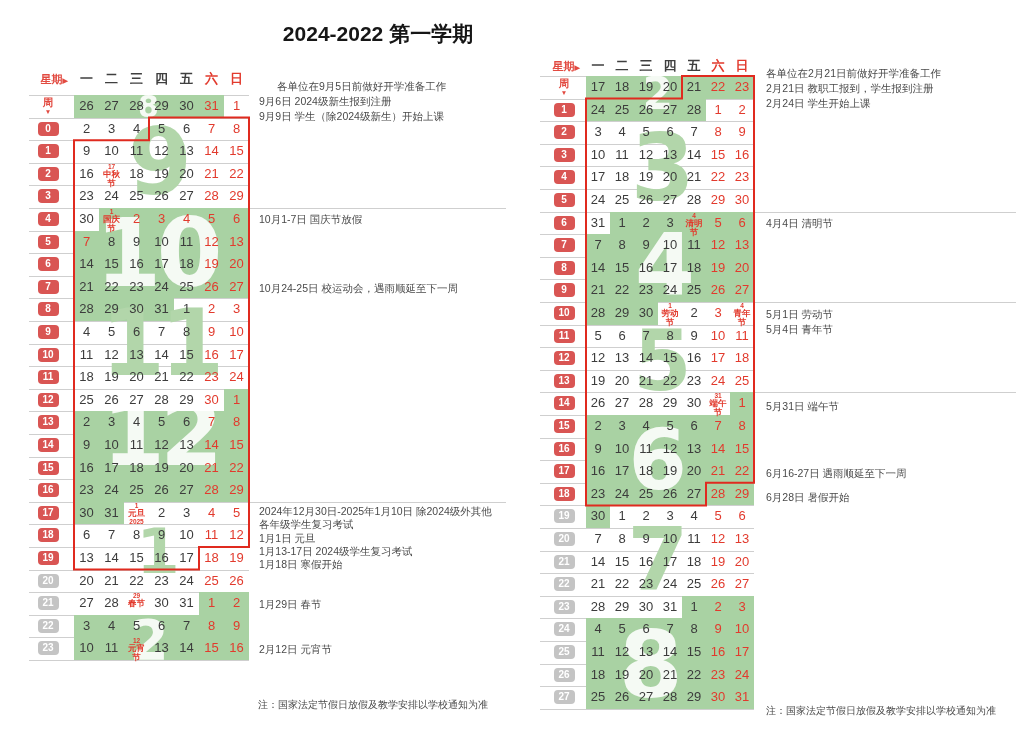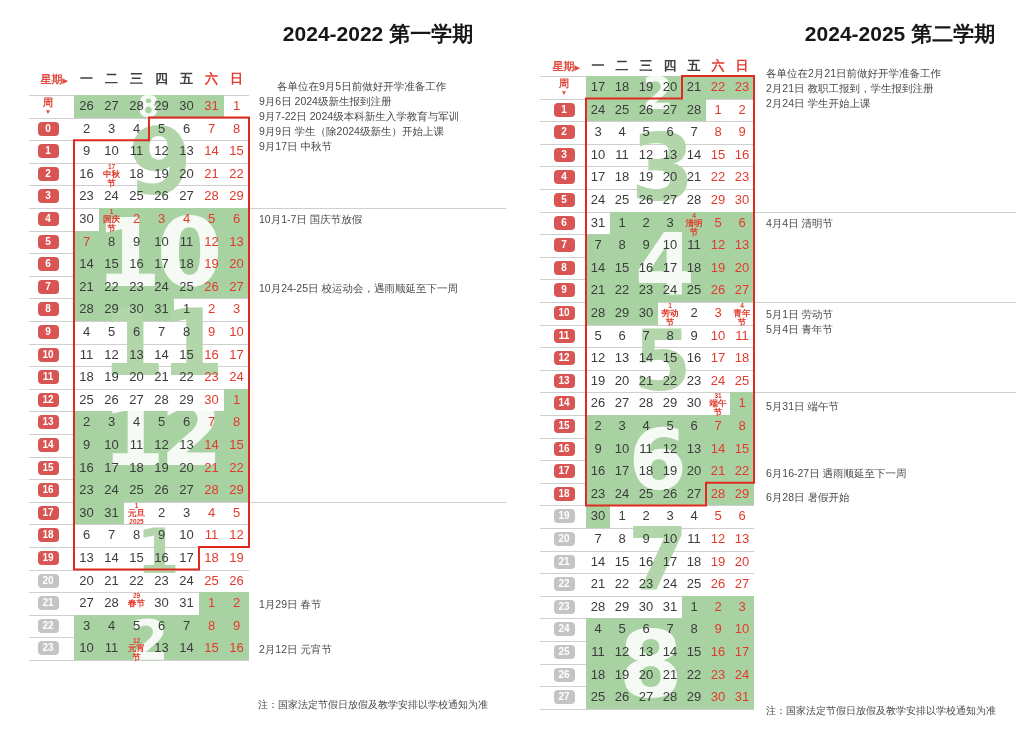--- a/index.html
+++ b/index.html
@@ -36,21 +36,20 @@
   .nblock{position:absolute;white-space:nowrap;}
   .nline{font-size:10.5px;color:#4a4a4a;}
   .footnote{position:absolute;font-size:10px;color:#4a4a4a;white-space:nowrap;}
   #borders{position:absolute;left:0;top:0;pointer-events:none;}
 </style>
 </head>
 <body>
 
 <div class="page">
   <div class="title" id="title-first">2024-2022 第一学期</div>
-  <div class="title" id="title-second">2024-2025 第二学期</div>
   <div class="cal" id="cal-0">
       <div class="hline" style="left: 29px; top: 95px; width: 220px;"></div>
       <div class="hline" style="left: 29px; top: 117.6px; width: 220px;"></div>
       <div class="hline" style="left: 29px; top: 140.2px; width: 220px;"></div>
       <div class="hline" style="left: 29px; top: 162.8px; width: 220px;"></div>
       <div class="hline" style="left: 29px; top: 185.4px; width: 220px;"></div>
       <div class="hline" style="left: 29px; top: 208px; width: 477px;"></div>
       <div class="hline" style="left: 29px; top: 230.6px; width: 220px;"></div>
       <div class="hline" style="left: 29px; top: 253.2px; width: 220px;"></div>
       <div class="hline" style="left: 29px; top: 275.8px; width: 220px;"></div>
@@ -651,29 +650,34 @@
       <div class="digit dw" style="left: 147.8px; top: 107.4px; font-size: 30px;">8</div>
       <div class="digit dg" style="left: 157.8px; top: 162.8px; font-size: 92px;">9</div>
       <div class="digit dw" style="left: 156.5px; top: 253.2px; font-size: 95px;">10</div>
       <div class="digit dg" style="left: 160.3px; top: 343.6px; font-size: 92px;">11</div>
       <div class="digit dw" style="left: 160.3px; top: 434px; font-size: 90px;">12</div>
       <div class="digit dg" style="left: 156.5px; top: 551.5px; font-size: 62px;">1</div>
       <div class="digit dw" style="left: 147.8px; top: 639.7px; font-size: 56px;">2</div>
       <div class="nblock" style="left: 259px; top: 79px;">
         <div class="nline" style="line-height: 14.9px; margin-left: 18px;">各单位在9月5日前做好开学准备工作</div>
         <div class="nline" style="line-height: 14.9px;">9月6日 2024级新生报到注册</div>
-        <div class="nline" style="line-height: 14.9px;">9月7-22日 2024级本科新生入学教育与军训</div>
         <div class="nline" style="line-height: 14.9px;">9月9日 学生（除2024级新生）开始上课</div>
-        <div class="nline" style="line-height: 14.9px;">9月17日 中秋节</div>
       </div>
       <div class="nblock" style="left: 259px; top: 212px;">
         <div class="nline" style="line-height: 14px;">10月1-7日 国庆节放假</div>
       </div>
       <div class="nblock" style="left: 259px; top: 280.8px;">
         <div class="nline" style="line-height: 14px; text-align: center;">10月24-25日 校运动会，遇雨顺延至下一周</div>
+      </div>
+      <div class="nblock" style="left: 259px; top: 504.8px;">
+        <div class="nline" style="line-height: 13.4px;">2024年12月30日-2025年1月10日 除2024级外其他</div>
+        <div class="nline" style="line-height: 13.4px;">各年级学生复习考试</div>
+        <div class="nline" style="line-height: 13.4px;">1月1日 元旦</div>
+        <div class="nline" style="line-height: 13.4px;">1月13-17日 2024级学生复习考试</div>
+        <div class="nline" style="line-height: 13.4px;">1月18日 寒假开始</div>
       </div>
       <div class="nblock" style="left: 259px; top: 597.2px;">
         <div class="nline" style="line-height: 14px;">1月29日 春节</div>
       </div>
       <div class="nblock" style="left: 259px; top: 642.4px;">
         <div class="nline" style="line-height: 14px;">2月12日 元宵节</div>
       </div>
     </div>
   <div class="cal" id="cal-1">
       <div class="hline" style="left: 540px; top: 76px; width: 214px;"></div>

